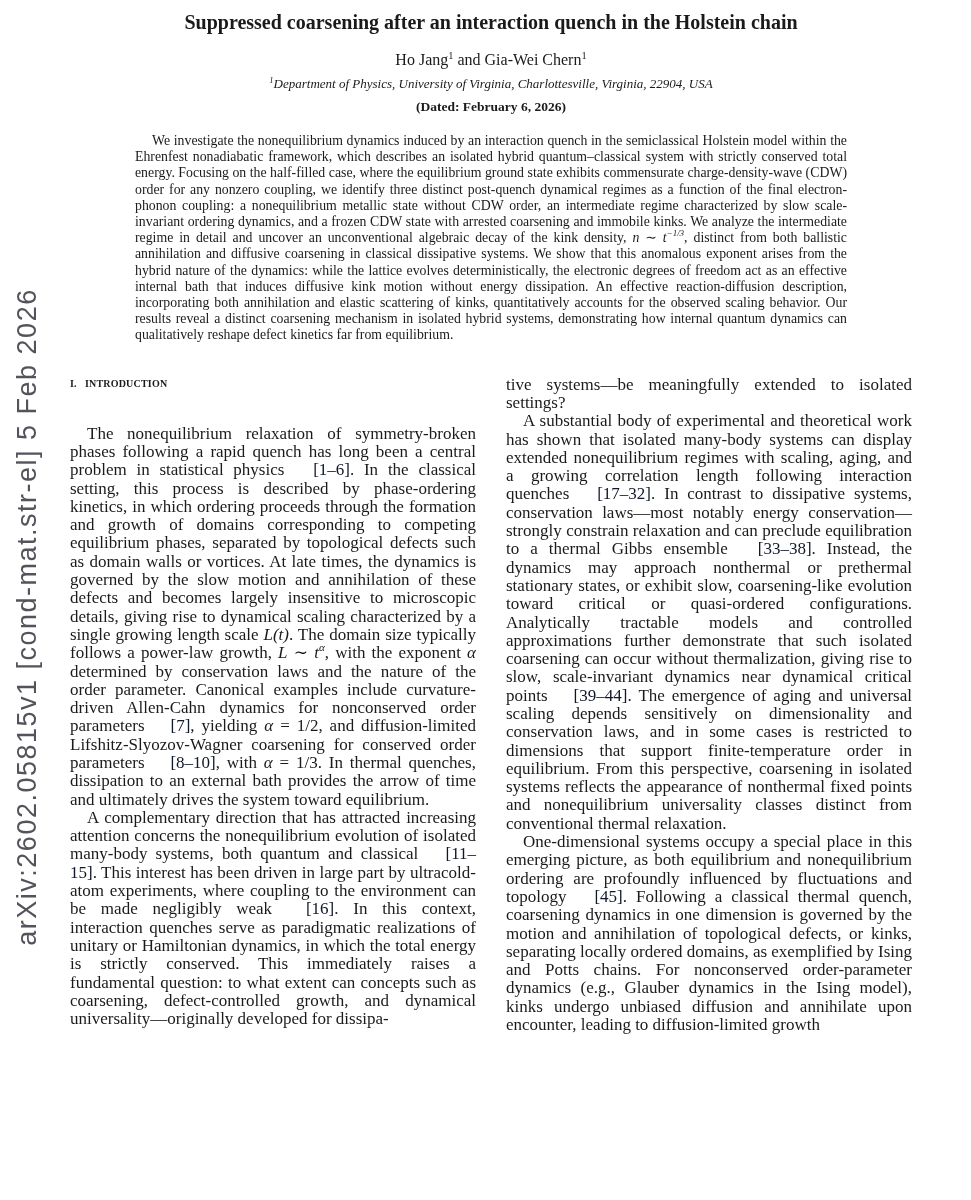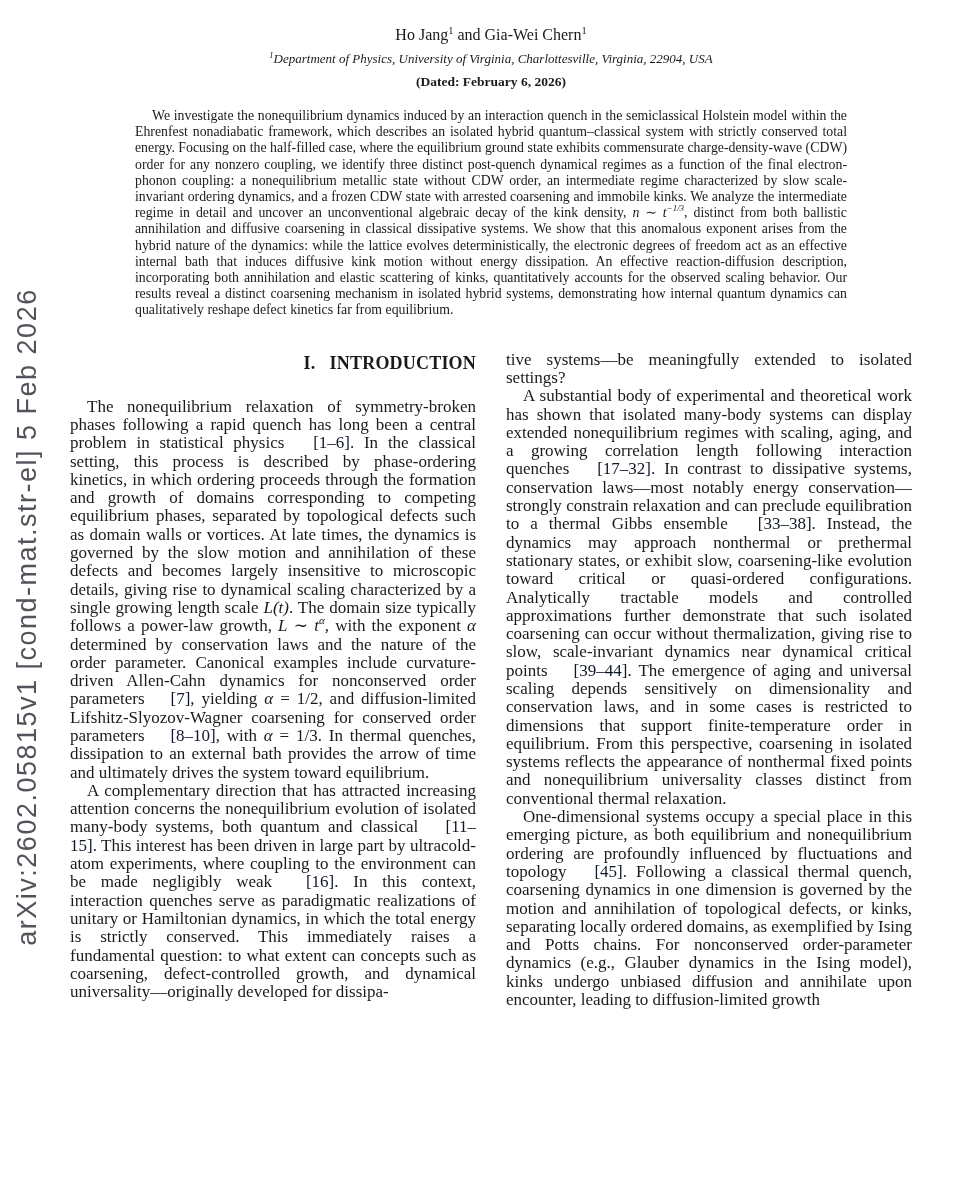--- a/index.html
+++ b/index.html
@@ -34,22 +34,22 @@
     width: 712px; margin: 18px auto 0;
     font-size: 13.8px; line-height: 16.2px;
     text-align: justify; text-indent: 17px;
     hyphens: auto;
   }
 
   .columns { display: flex; gap: 30px; margin-top: 32px; }
   .col { width: 406px; }
 
   .section-heading {
-    text-align: right; font-size: 18px; font-weight: bold;
-    margin: 2px 0 24px 0; letter-spacing: 0.2px;
+    text-align: left; font-size: 10px; font-weight: bold;
+    margin: 2px 0 36px 0; letter-spacing: 0.2px;
   }
 
   .body-par {
     font-size: 17px; line-height: 18.3px;
     text-align: justify; text-indent: 17px;
     hyphens: auto;
   }
   .body-par.noindent { text-indent: 0; }
 
   .cite { color: #0f172a; cursor: pointer; margin-left: 19px; }
@@ -59,20 +59,21 @@
 </style>
 </head>
 <body>
 
 <div class="page">
 
   <div class="arxiv-stamp">arXiv:2602.05815v1  [cond-mat.str-el]  5 Feb 2026</div>
 
   <div class="content">
 
+    <h1 class="title">Suppressed coarsening after an interaction quench in the Holstein chain</h1>
 
     <div class="authors">Ho Jang<sup>1</sup> and Gia-Wei Chern<sup>1</sup></div>
 
     <div class="affiliation"><sup>1</sup>Department of Physics, University of Virginia, Charlottesville, Virginia, 22904, USA</div>
 
     <div class="dateline">(Dated: February 6, 2026)</div>
 
     <div class="abstract">We investigate the nonequilibrium dynamics induced by an interaction quench in the semiclassical Holstein model within the Ehrenfest nonadiabatic framework, which describes an isolated hybrid quantum–classical system with strictly conserved total energy. Focusing on the half-filled case, where the equilibrium ground state exhibits commensurate charge-density-wave (CDW) order for any nonzero coupling, we identify three distinct post-quench dynamical regimes as a function of the final electron-phonon coupling: a nonequilibrium metallic state without CDW order, an intermediate regime characterized by slow scale-invariant ordering dynamics, and a frozen CDW state with arrested coarsening and immobile kinks. We analyze the intermediate regime in detail and uncover an unconventional algebraic decay of the kink density, <span class="math">n</span> ∼ <span class="math">t</span><sup>−1/3</sup>, distinct from both ballistic annihilation and diffusive coarsening in classical dissipative systems. We show that this anomalous exponent arises from the hybrid nature of the dynamics: while the lattice evolves deterministically, the electronic degrees of freedom act as an effective internal bath that induces diffusive kink motion without energy dissipation. An effective reaction-diffusion description, incorporating both annihilation and elastic scattering of kinks, quantitatively accounts for the observed scaling behavior. Our results reveal a distinct coarsening mechanism in isolated hybrid systems, demonstrating how internal quantum dynamics can qualitatively reshape defect kinetics far from equilibrium.</div>
 
     <div class="columns">

